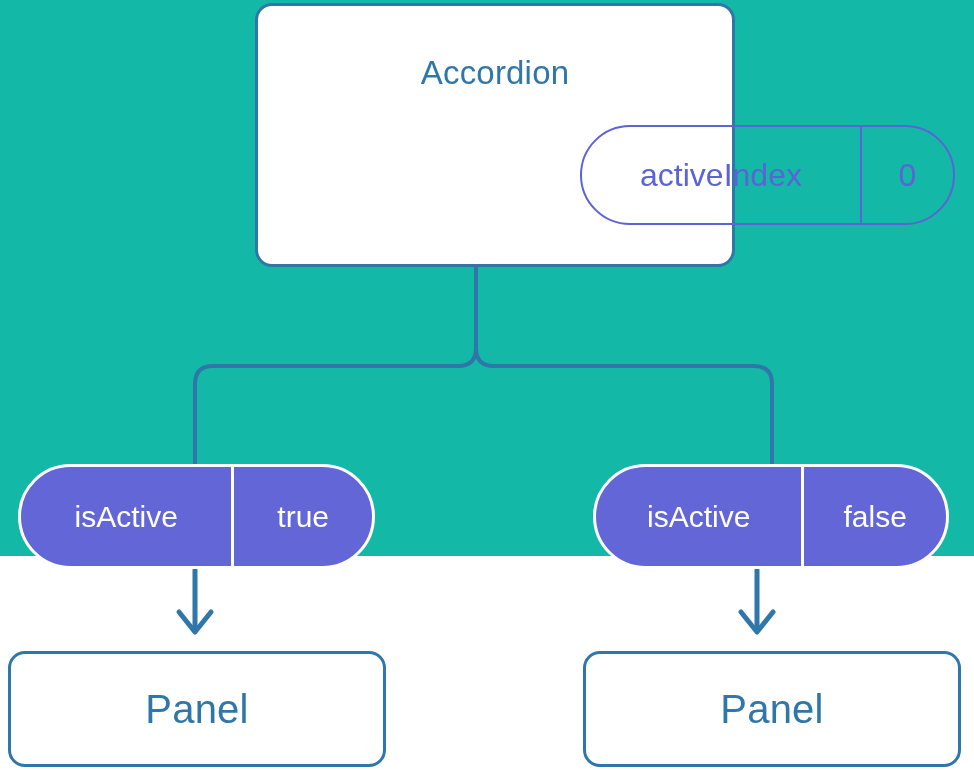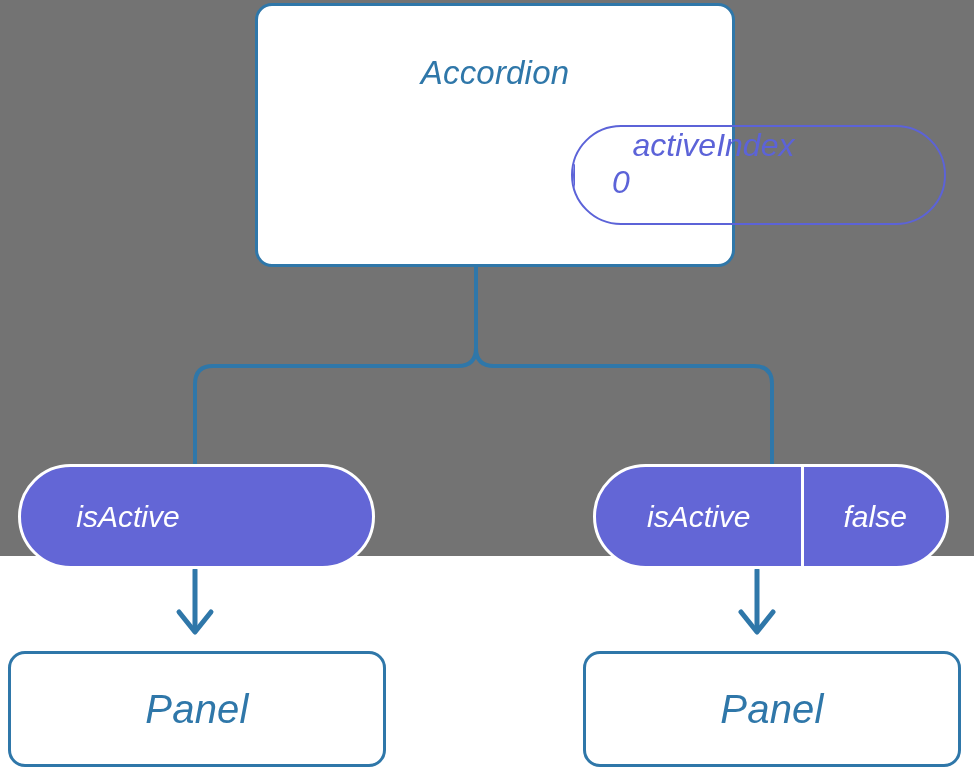--- a/index.html
+++ b/index.html
@@ -9,22 +9,21 @@
   body {
     width: 974px;
     height: 770px;
     overflow: hidden;
     font-family: "Liberation Sans", sans-serif;
   }
   #stage {
     position: relative;
     width: 974px;
     height: 556px;
-    background: #737373;
-    font-style: italic;
+    background: #14b8a6;
   }
 
   
   #connectors {
     position: absolute;
     left: 0;
     top: 0;
     width: 974px;
     height: 770px;
     pointer-events: none;
@@ -96,25 +95,24 @@
   .pill.solid .pill-key,
   .pill.solid .pill-val {
     color: #ffffff;
     font-size: 30px;
   }
   .pill.solid .pill-val {
     border-left: 3px solid #ffffff;
   }
 
   #active-index-pill {
-    left: 313px;
+    left: 322px;
     top: 119px;
     width: 375px;
     height: 100px;
-    flex-direction: column;
   }
   #active-index-pill .pill-key { width: 281px; }
   #active-index-pill .pill-val { width: 94px; }
 
   #pill-left {
     left: 18px;
     top: 464px;
     width: 357px;
     height: 105px;
   }
@@ -188,20 +186,21 @@
     <div class="card-title">Accordion</div>
 
     <div class="pill outline" id="active-index-pill">
       <div class="pill-key">activeIndex</div>
       <div class="pill-val">0</div>
     </div>
   </div>
 
   <div class="pill solid" id="pill-left">
     <div class="pill-key">isActive</div>
+    <div class="pill-val">true</div>
   </div>
 
   <div class="card" id="panel-left-card">
     <div class="panel-label">Panel</div>
   </div>
 
   <div class="pill solid" id="pill-right">
     <div class="pill-key">isActive</div>
     <div class="pill-val">false</div>
   </div>

